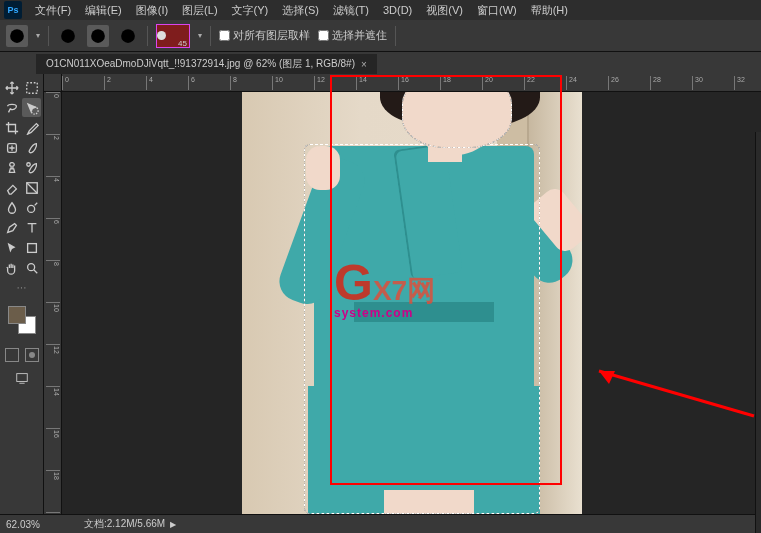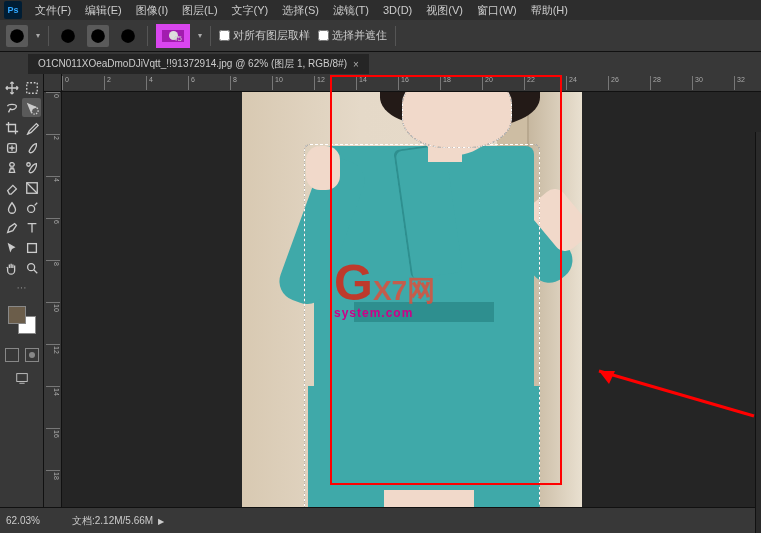--- a/index.html
+++ b/index.html
@@ -9,29 +9,29 @@
 
 .menubar { height: 20px; background: #2d2d2d; display: flex; align-items: center; padding: 0 4px; font-size: 11px; color: #ccc; }
 .menubar .ps-logo { width: 18px; height: 18px; background: #001d34; color: #31a8ff; font-weight: bold; font-size: 9px; display: flex; align-items: center; justify-content: center; border-radius: 2px; margin-right: 6px; }
 .menubar .mi { padding: 6px 7px; cursor: default; }
 
 
 .optbar { height: 32px; background: #383838; border-bottom: 1px solid #111; display: flex; align-items: center; padding: 0 6px; gap: 8px; font-size: 11px; color: #ccc; }
 .optbar .icn { width: 22px; height: 22px; display: flex; align-items: center; justify-content: center; color: #ddd; border-radius: 2px; }
 .optbar .icn.active { background: #5a5a5a; }
 .optbar .sep { width: 1px; height: 20px; background: #555; }
-.optbar .brush-thumb { width: 34px; height: 24px; background: #a21caf; border: 6px solid #d946ef; display: flex; align-items: center; justify-content: center; position: relative; }
+.optbar .brush-thumb { width: 34px; height: 24px; background: #7f1d1d; border: 1px solid #d946ef; display: flex; align-items: center; justify-content: flex-start; position: relative; }
 .optbar .brush-thumb .dot { width: 9px; height: 9px; background: #ddd; border-radius: 50%; }
 .optbar .brush-thumb .sz { position: absolute; bottom: -1px; right: 2px; font-size: 8px; color: #ccc; }
 .optbar label { display: flex; align-items: center; gap: 3px; }
 .optbar input[type=checkbox] { accent-color: #666; width: 11px; height: 11px; }
 .optbar .selmask { padding: 2px 8px; border: 1px solid #555; background: #2a2a2a; border-radius: 2px; }
 
 
-.tabbar { height: 22px; background: #383838; display: flex; align-items: flex-end; padding-left: 28px; font-size: 10px; }
+.tabbar { height: 22px; background: #383838; display: flex; align-items: flex-end; padding-left: 36px; font-size: 10px; }
 .tab { height: 20px; background: #252525; color: #ccc; padding: 3px 10px; display: flex; align-items: center; gap: 6px; }
 .tab .x { color: #aaa; font-size: 10px; }
 
 
 .work { flex: 1; background: #1e1e1e; display: flex; position: relative; }
 
 
 .tools { width: 44px; background: #383838; border-right: 1px solid #111; display: flex; flex-direction: column; align-items: center; padding: 4px 0; gap: 1px; }
 .tools .row { display: flex; gap: 1px; }
 .tools .tool { width: 19px; height: 19px; display: flex; align-items: center; justify-content: center; color: #ddd; font-size: 12px; border-radius: 2px; cursor: default; }
@@ -84,21 +84,21 @@
 
 .watermark { position:absolute; left:290px; top:180px; font-size:28px; font-weight:bold; color:rgba(220,80,60,0.85); font-family:Georgia,serif; }
 .watermark .g { font-size:50px; color:#be3a2c; }
 .watermark .sub { display:block; font-size:12px; color:#c08; letter-spacing:1px; margin-top:-6px; }
 
 .arrow { position:absolute; right:2px; top:292px; width:170px; height:60px; pointer-events:none; }
 .arrow svg line { stroke:#f00; stroke-width:3; }
 .arrow svg polygon { fill:#f00; }
 
 
-.status { height: 26px; background: #383838; border-top: 1px solid #111; display: flex; align-items: center; font-size: 10px; color: #ccc; padding: 0 6px; gap: 12px; }
+.status { height: 19px; background: #383838; border-top: 1px solid #111; display: flex; align-items: center; font-size: 10px; color: #ccc; padding: 0 6px; gap: 24px; }
 .status .zoom { width: 54px; }
 .status .doc { }
 .status .tri { margin-left: 2px; font-size: 8px; }
 
 
 .rdock { position:absolute; right:0; top:58px; width:6px; height:440px; background:#2a2a2a; border-left:1px solid #111; }
 </style>
 </head>
 <body>
 

